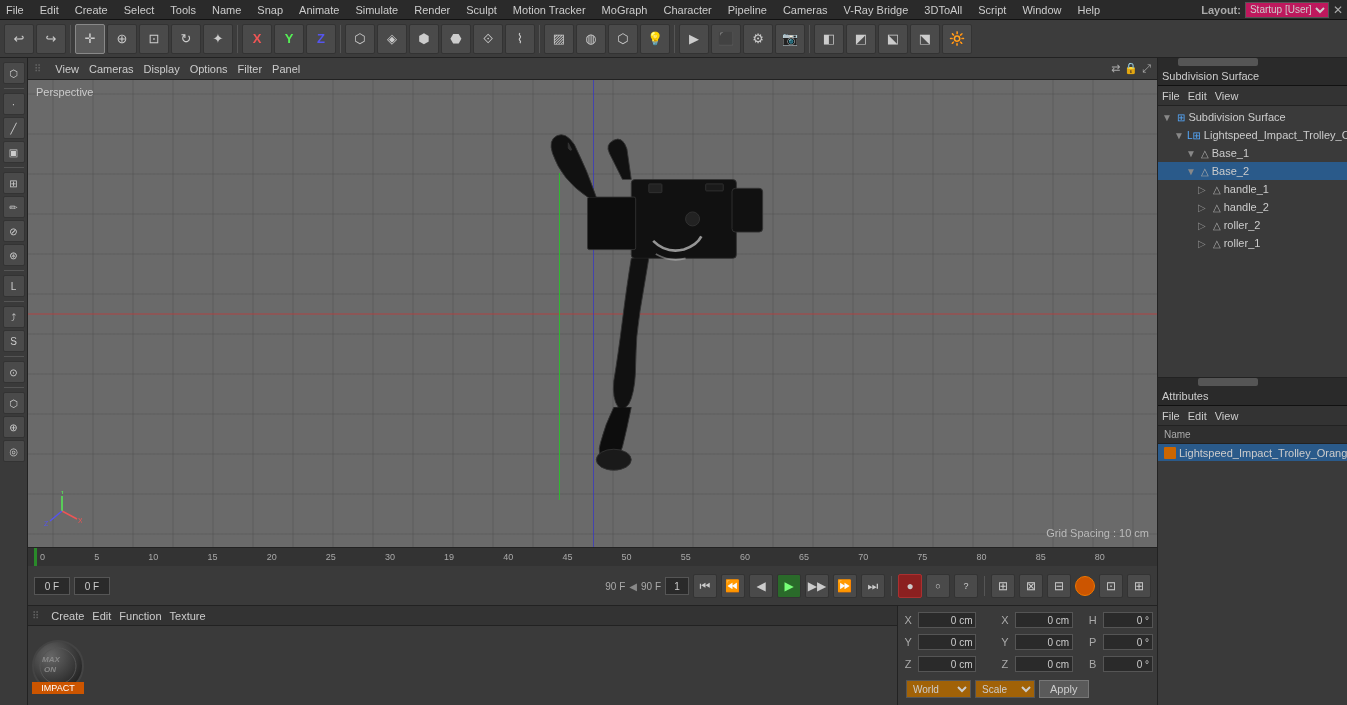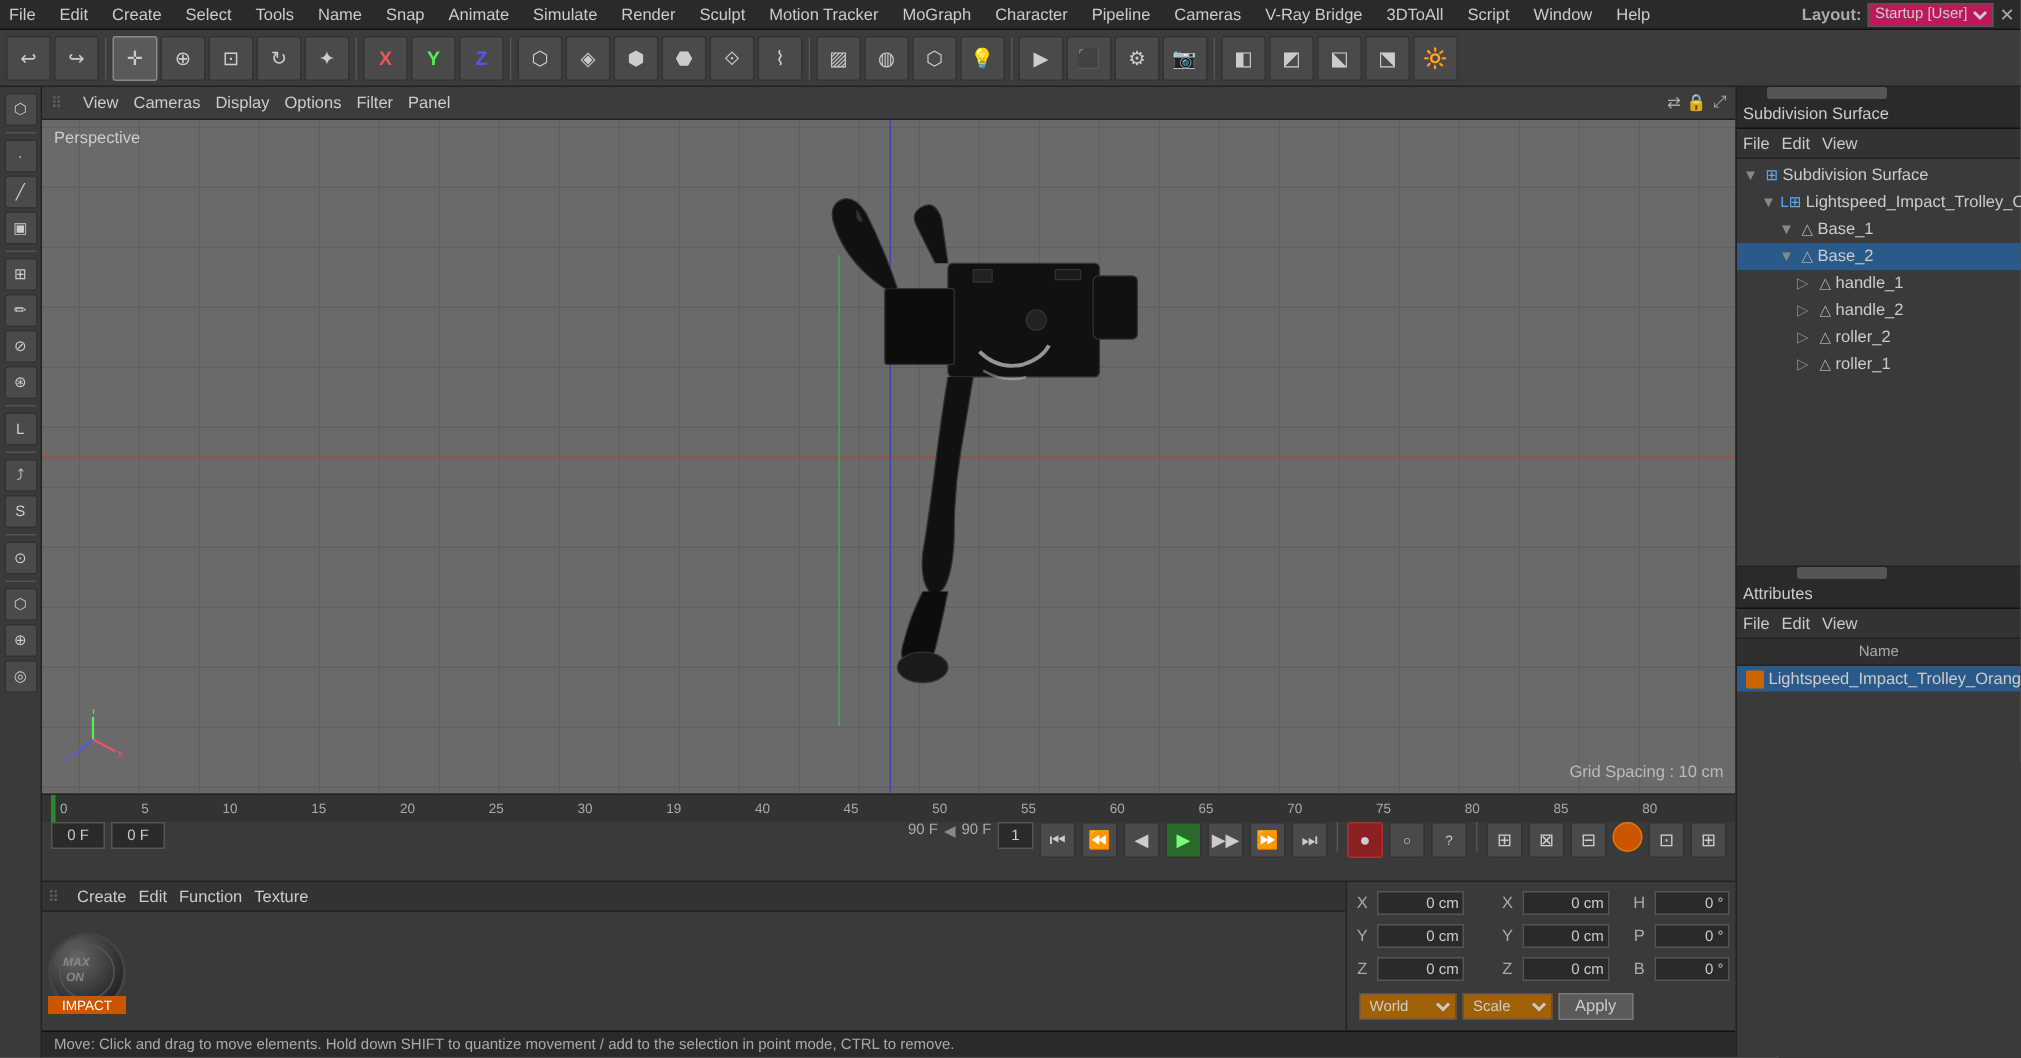--- a/index.html
+++ b/index.html
@@ -164,20 +164,21 @@
       padding: 0 2px;
     }
     .ruler-mark {
       font-size: 9px;
       color: #aaa;
     }
     #timeline-controls {
       height: 40px;
       background: #3a3a3a;
       display: flex;
+      align-items: center;
       padding: 0 6px;
       gap: 4px;
     }
     .timeline-input {
       width: 40px;
       height: 18px;
       background: #2a2a2a;
       border: 1px solid #555;
       color: #ccc;
       font-size: 10px;
@@ -776,23 +777,20 @@
             </select>
             <select class="transform-select" style="width:60px;">
               <option>Scale</option>
             </select>
             <button class="apply-btn">Apply</button>
           </div>
         </div>
 
       </div>
 
-      <div id="status-bar">
-        <span>Move: Click and drag to move elements. Hold down SHIFT to quantize movement / add to the selection in point mode, CTRL to remove.</span>
-      </div>
 
     </div>
 
     <div id="right-panel" style="position:relative;">
 
       <div id="scene-panel" style="height:220px; border-bottom:1px solid #222;">
 
         <div style="height:8px; background:#2a2a2a; position:relative;">
           <div style="height:8px; width:80px; background:#555; border-radius:2px; margin-left:20px;"></div>
         </div>
@@ -853,21 +851,21 @@
             <span style="font-size:10px; color:#aaa;">△</span>
             <span>roller_1</span>
           </div>
         </div>
       </div>
 
       <div style="height:8px; background:#2a2a2a;">
         <div style="height:8px; width:60px; background:#555; border-radius:2px; margin-left:40px;"></div>
       </div>
 
-      <div id="attr-panel" style="flex:1;text-align:center;">
+      <div id="attr-panel" style="flex:1;">
         <div id="attr-header">
           <span style="font-size:11px; color:#ccc;">Attributes</span>
         </div>
         <div class="attr-menus">
           <span class="scene-menu-item">File</span>
           <span class="scene-menu-item">Edit</span>
           <span class="scene-menu-item">View</span>
         </div>
         <div class="attr-name-header">Name</div>
         <div class="attr-item selected">

